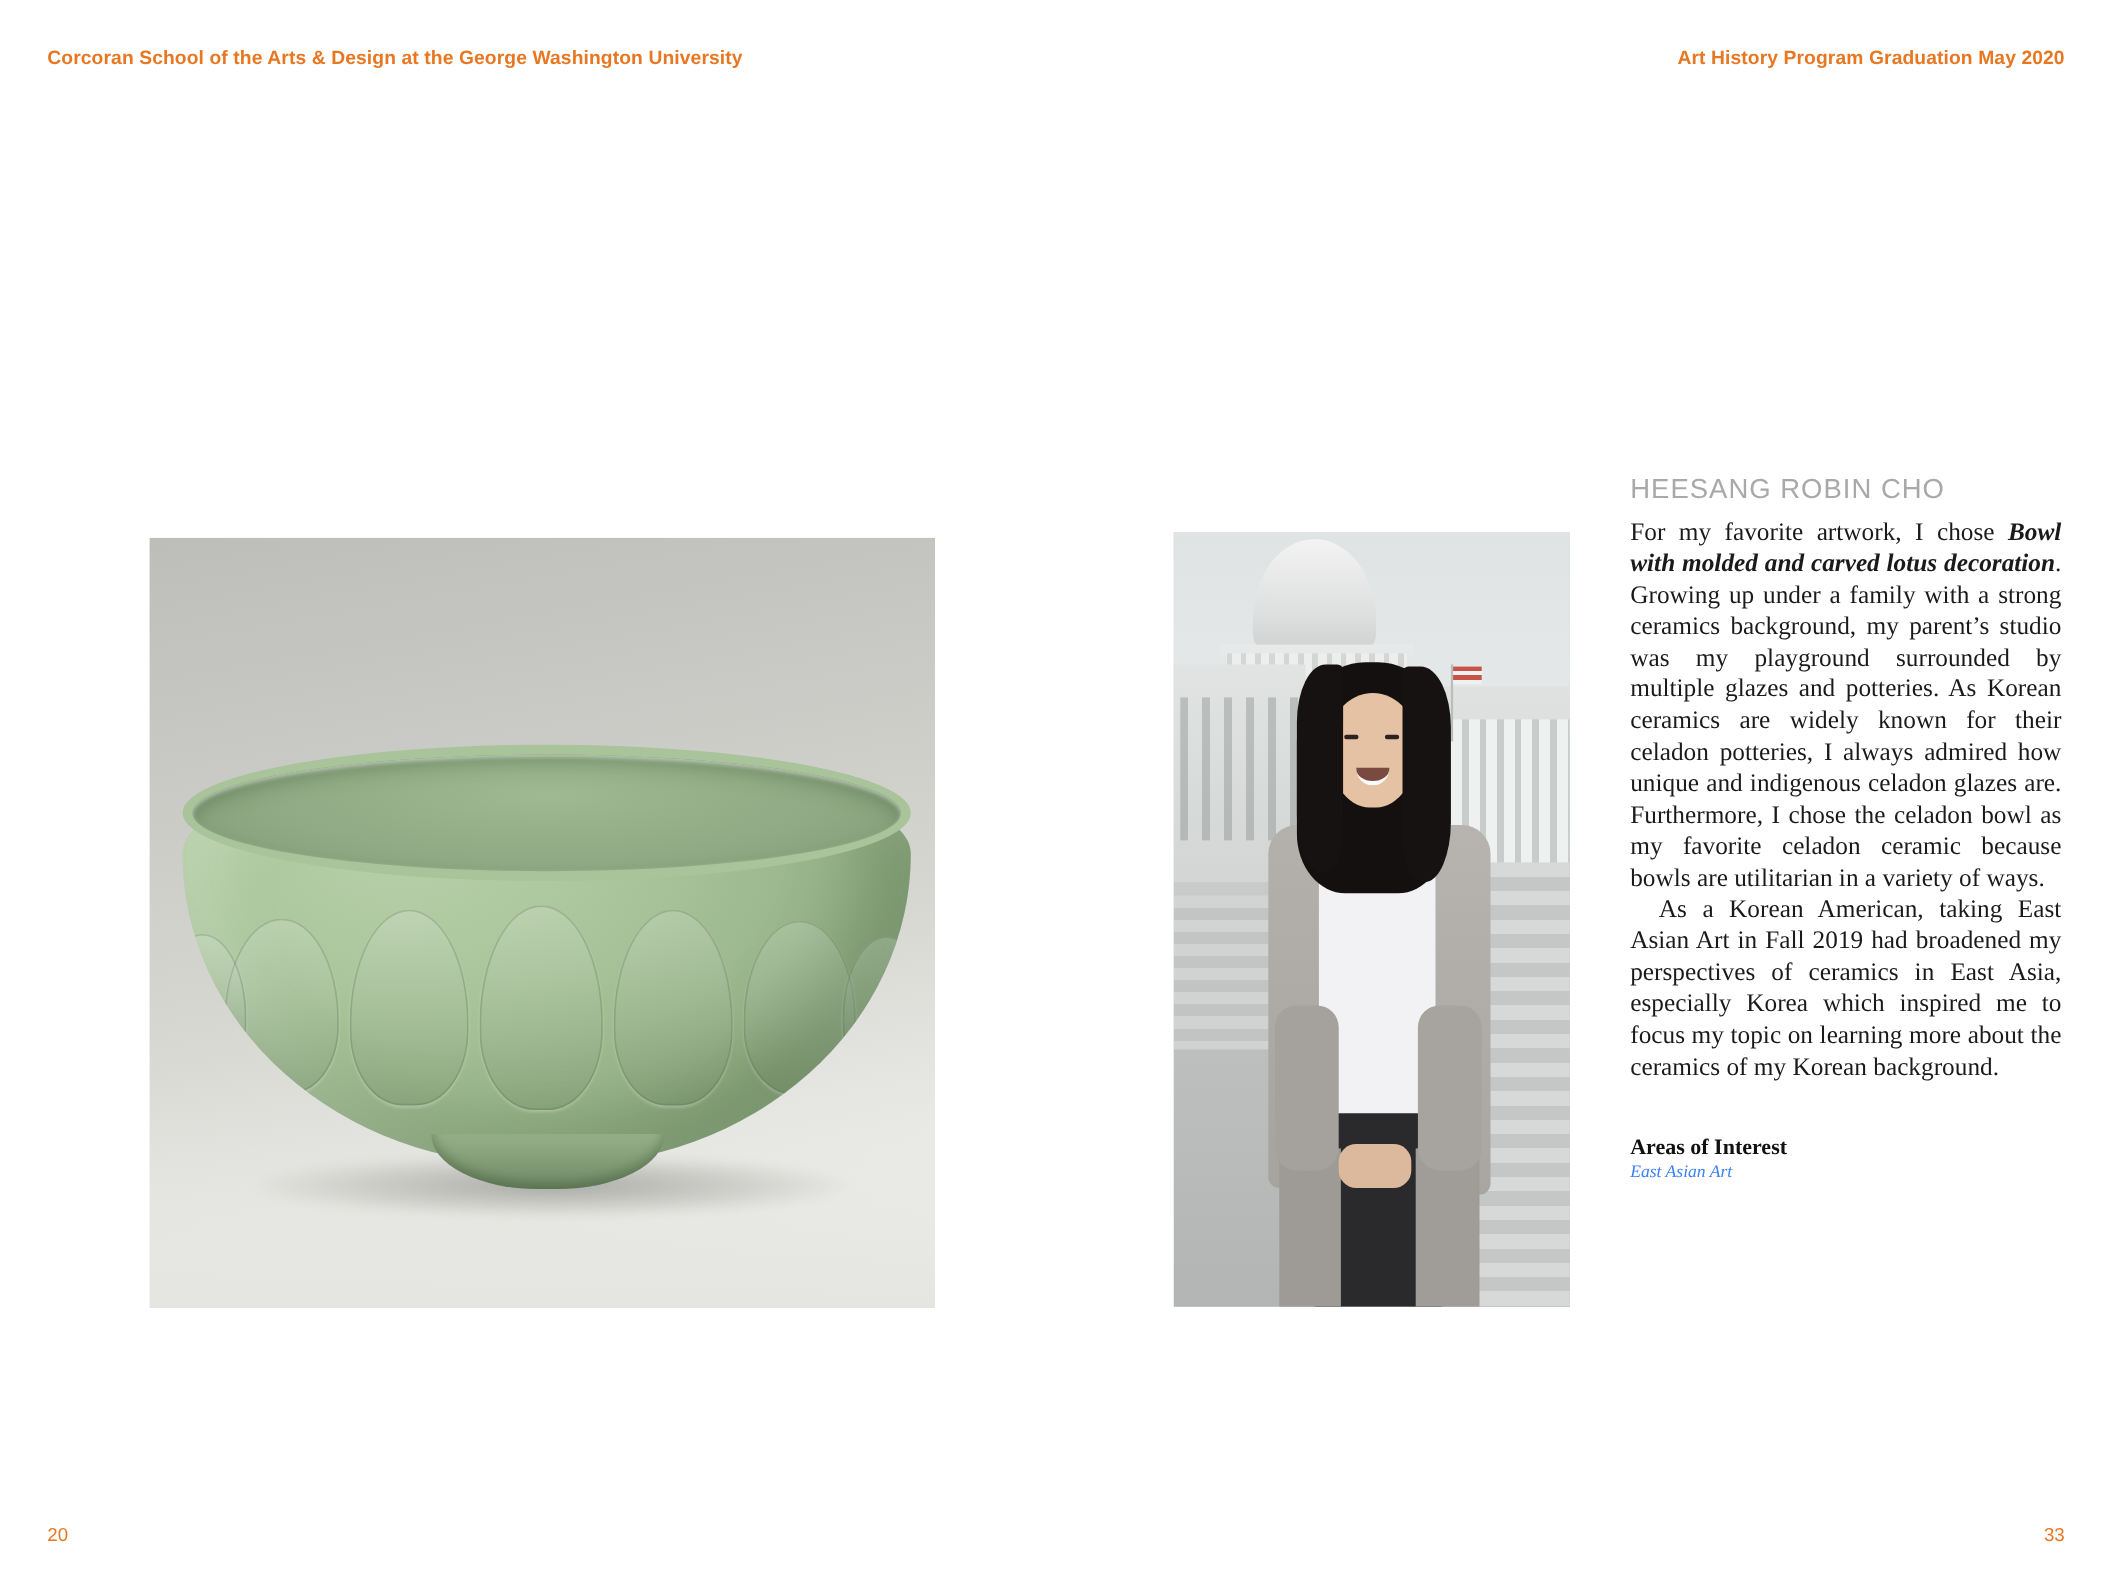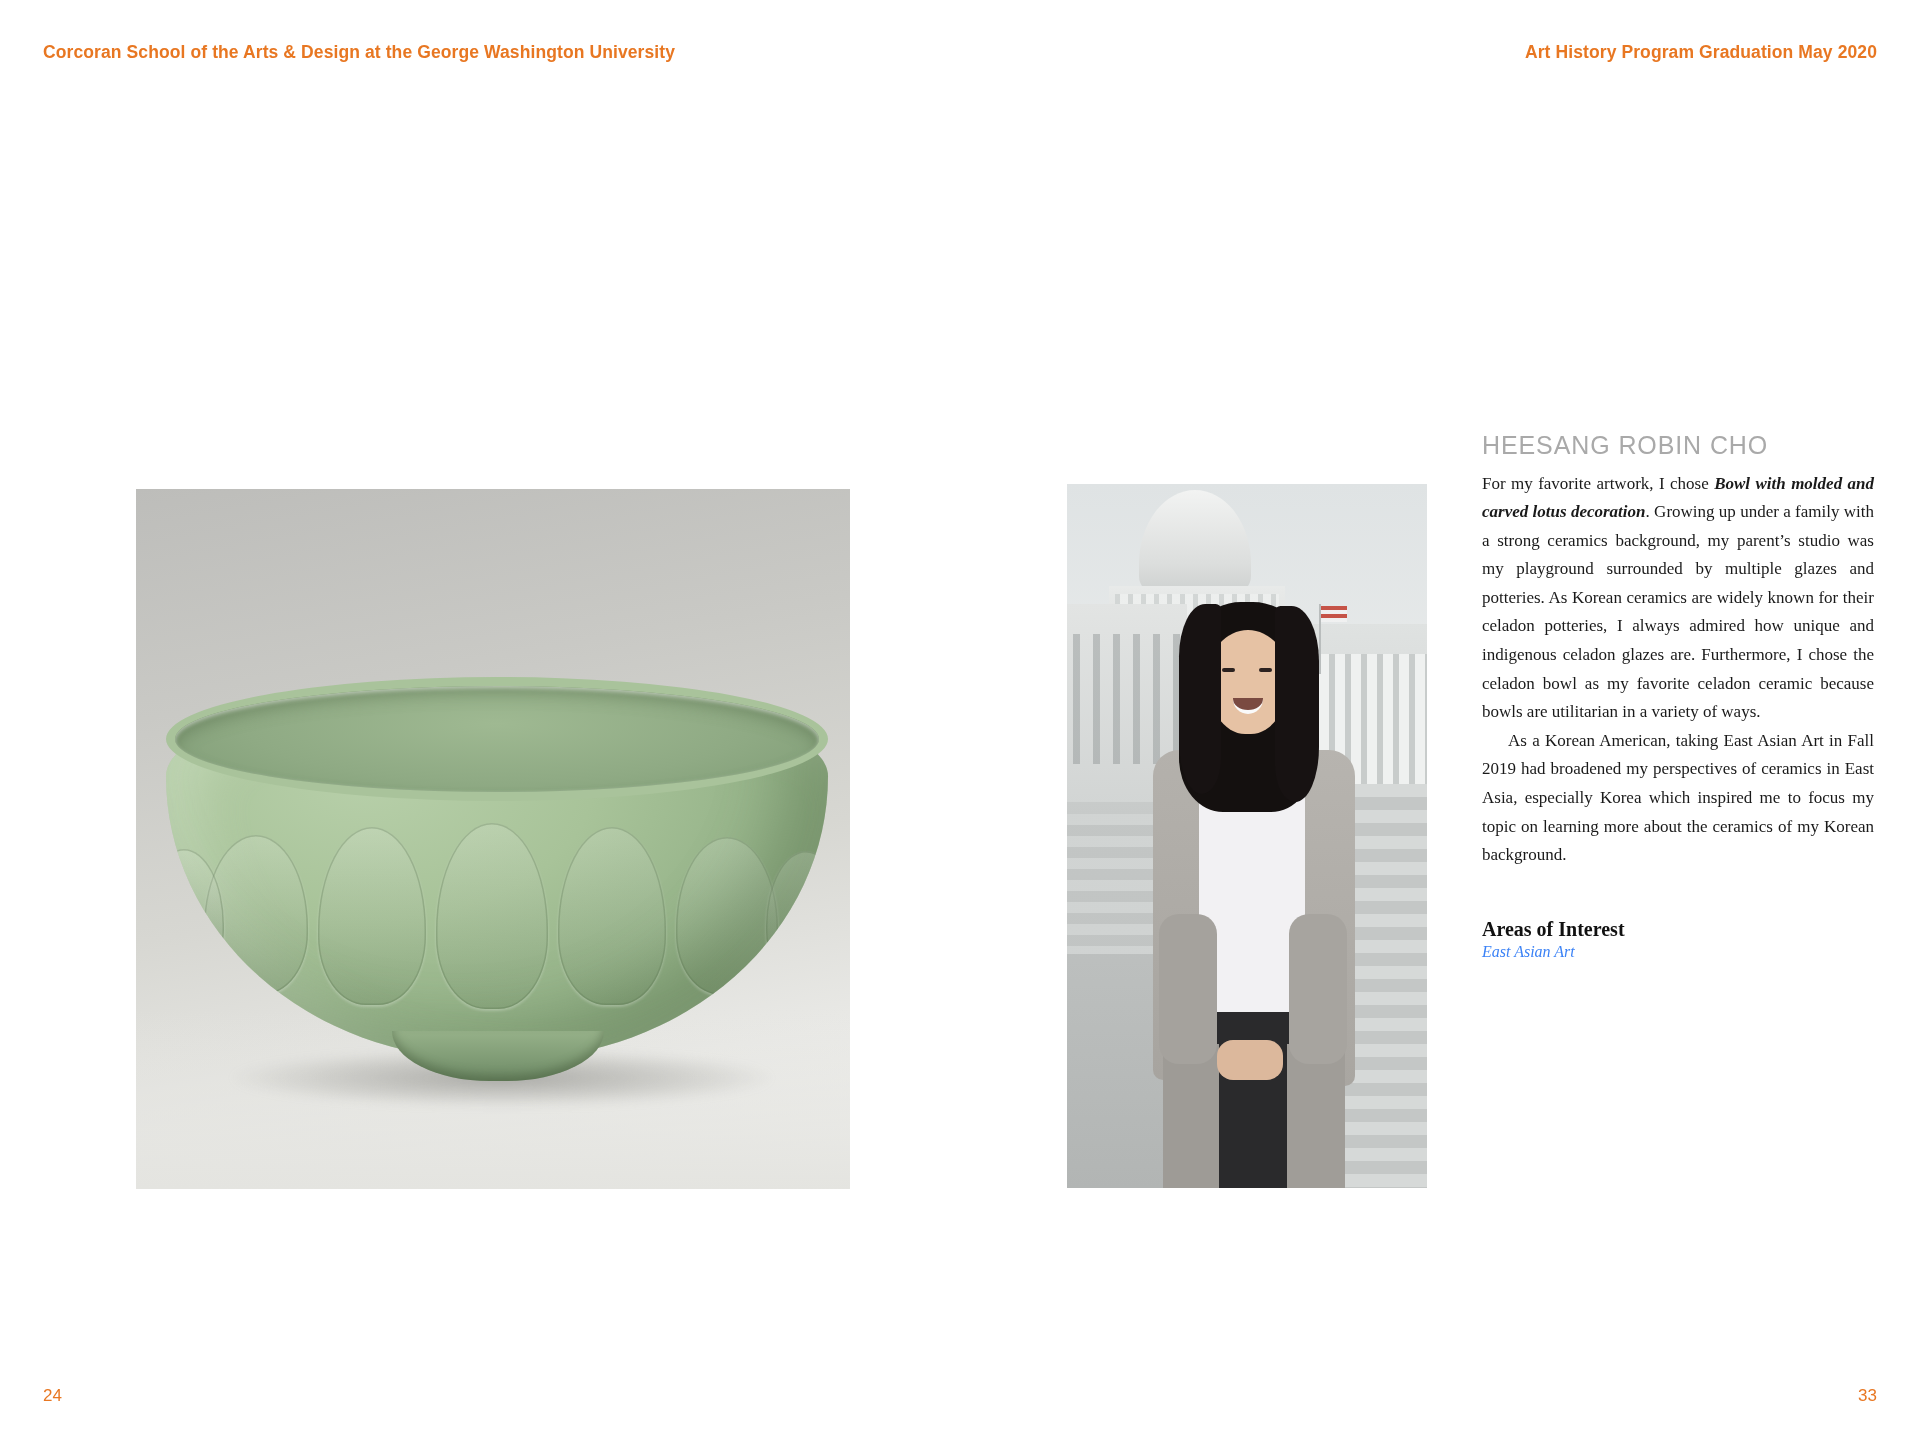--- a/index.html
+++ b/index.html
@@ -423,21 +423,21 @@
     font-family: "Liberation Sans", sans-serif;
     font-weight: normal;
     font-size: 25px;
     letter-spacing: 0.9px;
     color: #a9a9a9;
     margin: 0 0 10px 0;
     line-height: 1.1;
   }
   .bio {
     font-family: "Liberation Serif", serif;
-    font-size: 17px;
+    font-size: 23px;
     line-height: 28.6px;
     color: #1a1a1a;
     text-align: justify;
     margin: 0;
     hyphens: auto;
   }
   .bio .work-title {
     font-weight: bold;
     font-style: italic;
   }
@@ -528,14 +528,14 @@
 
   <div class="bio">
     <p><span>For my favorite artwork, I chose </span><span class="work-title">Bowl with molded and carved lotus decoration</span><span>. Growing up under a family with a strong ceramics background, my parent’s studio was my playground surrounded by multiple glazes and potteries. As Korean ceramics are widely known for their celadon potteries, I always admired how unique and indigenous celadon glazes are. Furthermore, I chose the celadon bowl as my favorite celadon ceramic because bowls are utilitarian in a variety of ways.</span></p>
     <p>As a Korean American, taking East Asian Art in Fall 2019 had broadened my perspectives of ceramics in East Asia, especially Korea which inspired me to focus my topic on learning more about the ceramics of my Korean background.</p>
   </div>
 
   <div class="aoi-heading">Areas of Interest</div>
   <div class="aoi-value">East Asian Art</div>
 </div>
 
-<div class="folio left">24</div>
+<div class="folio left">20</div>
 <div class="folio right">33</div>
 
 </body></html>

